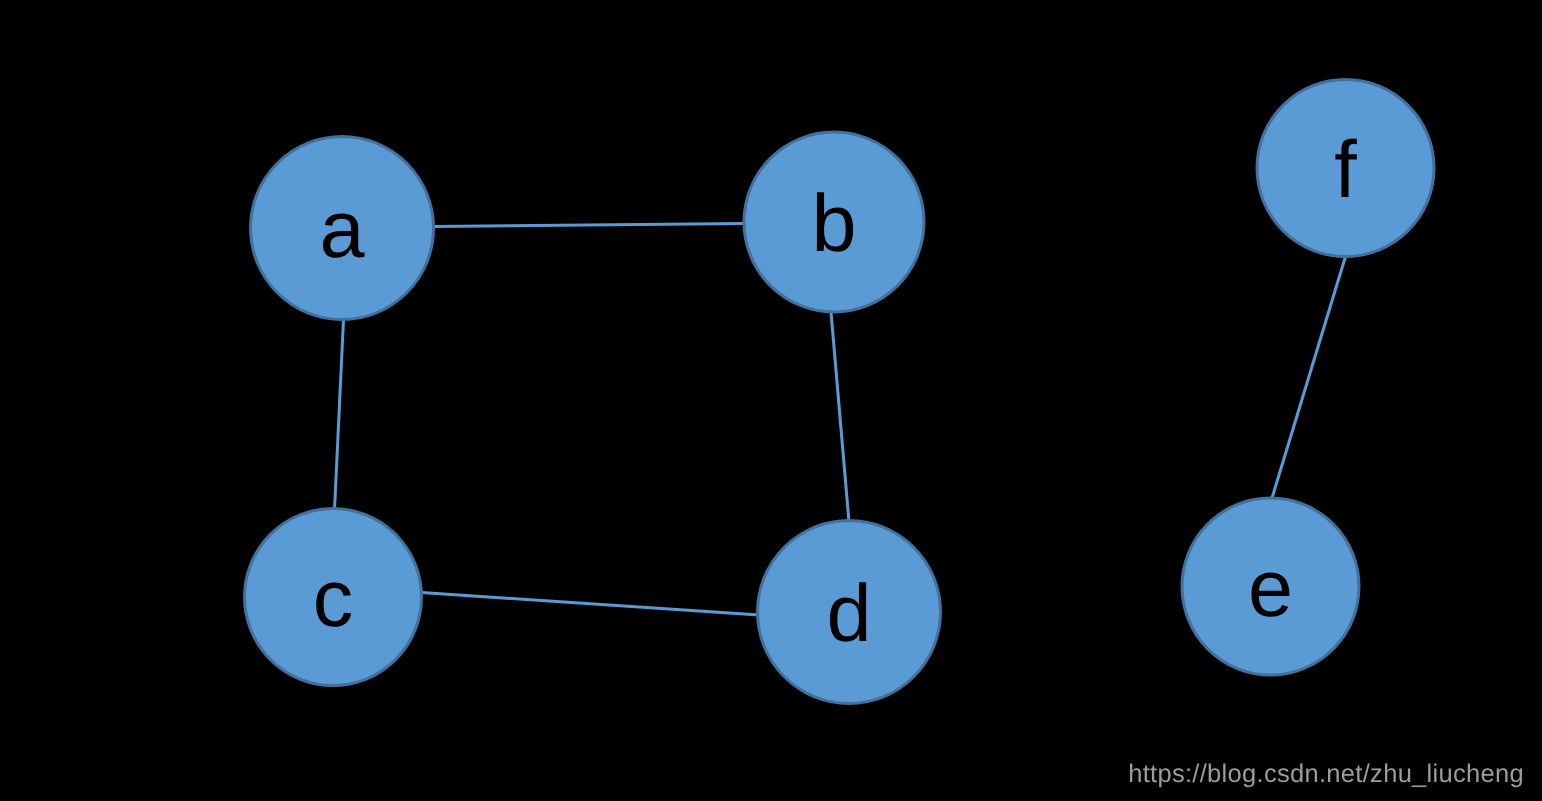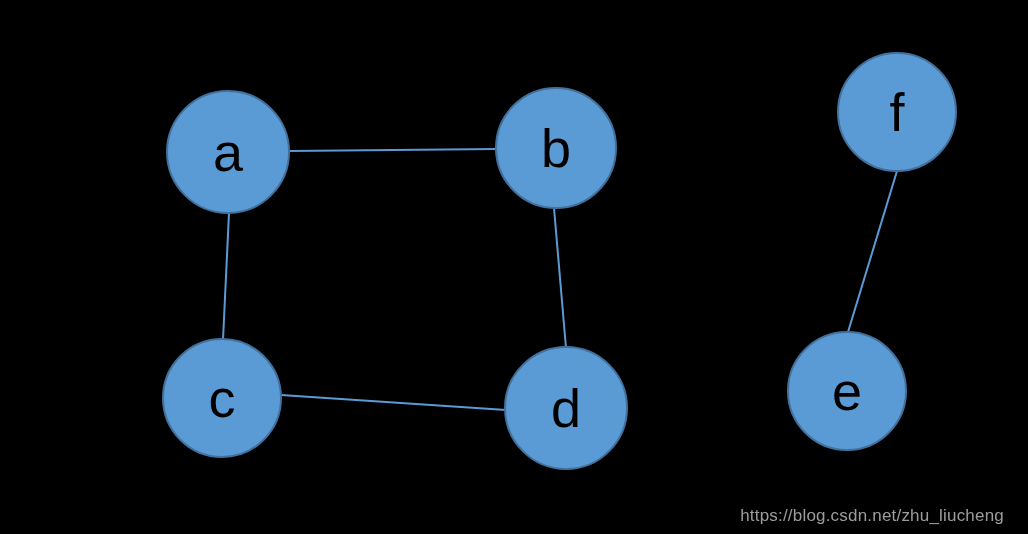--- a/index.html
+++ b/index.html
@@ -14,21 +14,21 @@
     font-family: "Liberation Sans", sans-serif;
   }
   .stage svg {
     position: absolute;
     top: 0;
     left: 0;
     display: block;
   }
   .watermark {
     position: absolute;
-    right: 24px;
+    right: 12px;
     bottom: 8px;
     font-size: 17px;
     letter-spacing: 0.2px;
     font-family: "Liberation Sans", sans-serif;
   }
   .node-label {
     font-family: "Liberation Sans", sans-serif;
     font-weight: 400;
   }
 </style>

